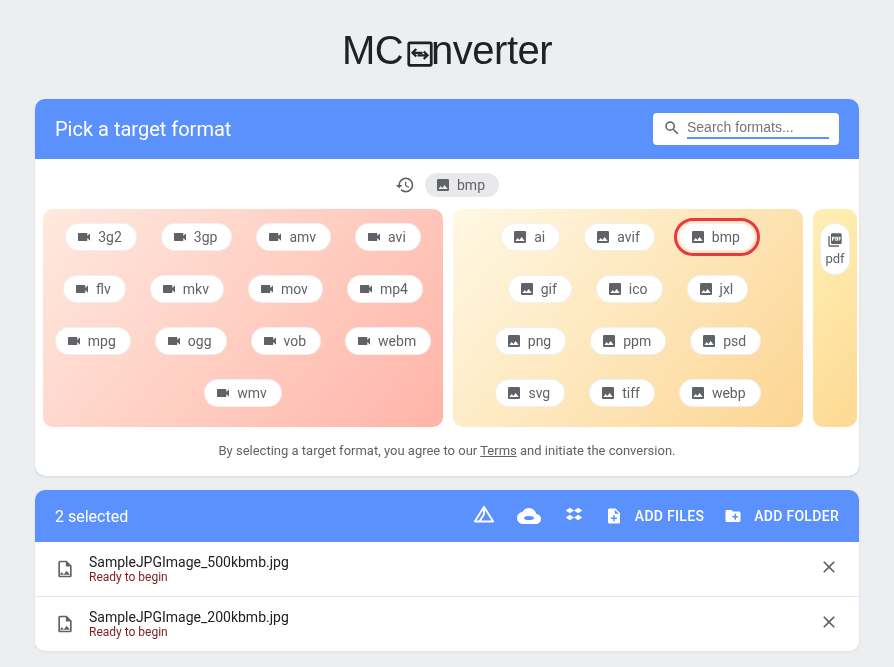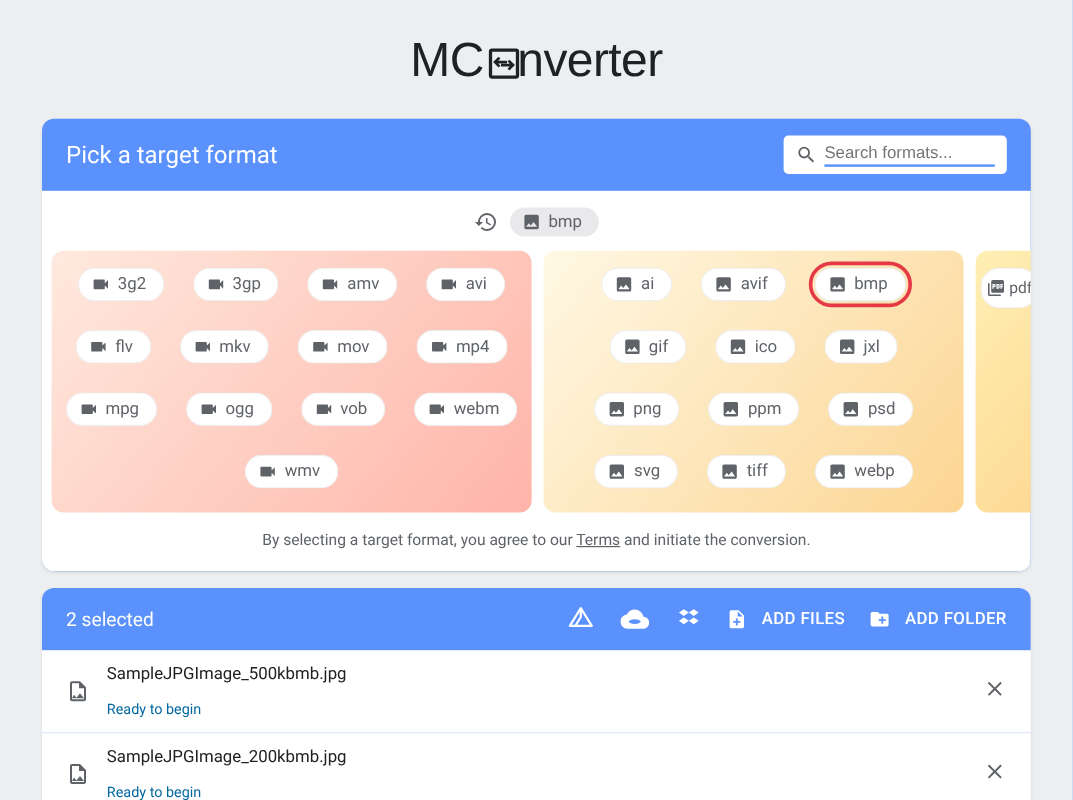--- a/index.html
+++ b/index.html
@@ -35,21 +35,20 @@
     }
     .panel-title {
       color: #fff;
       font-size: 20px;
       font-weight: 400;
     }
     .search-wrap {
       background: #fff;
       border-radius: 4px;
       display: flex;
-      align-items: center;
       padding: 6px 10px;
       width: 186px;
     }
     .search-wrap svg { margin-right: 6px; flex-shrink: 0; }
     .search-input {
       border: none;
       outline: none;
       font-size: 14px;
       width: 100%;
       border-bottom: 2px solid #5a91fc;
@@ -101,21 +100,21 @@
       border-radius: 16px;
       padding: 5px 14px 5px 10px;
       display: inline-flex;
       align-items: center;
       gap: 6px;
       font-size: 14px;
       color: #5f6368;
       cursor: pointer;
     }
     .chip.selected-border { outline: 3px solid #e63946; outline-offset: 2px; border-radius: 14px; }
-    .chip.vertical { flex-direction: row; padding: 8px 4px; gap: 3px; font-size: 13px; }
+    .chip.vertical { flex-direction: column; padding: 8px 4px; gap: 3px; font-size: 13px; }
     .terms-line {
       text-align: center;
       font-size: 13px;
       color: #5f6368;
       padding: 16px 0 4px;
     }
     .terms-line a { color: #5f6368; text-decoration: underline; }
 
     .queue-panel {
       margin: 14px 35px 0;
@@ -145,21 +144,21 @@
     .file-row {
       background: #fff;
       display: flex;
       align-items: center;
       padding: 12px 20px;
       border-top: 1px solid #dfe7fb;
     }
     .file-row:first-of-type { border-top: none; }
     .file-info { flex: 1; margin-left: 14px; }
     .file-name { font-size: 14px; color: #202124; }
-    .file-status { font-size: 12px; color: #0369a1; margin-top: 14px; }
+    .file-status { font-size: 12px; color: #7f1d1d; margin-top: 0; }
     .close-btn { cursor: pointer; color: #5f6368; }
     .icon { display: inline-flex; }
   </style>
 </head>
 <body>
 
 <div class="logo">
   <span>MC</span><svg width="30" height="30" viewBox="0 0 24 24" fill="none" stroke="#202124" stroke-width="2.2">
       <rect x="3" y="3" width="18" height="18" rx="1"></rect>
       <path d="M9 8 L6 11 L9 14 M6 11 H14" stroke-width="1.8"></path>

